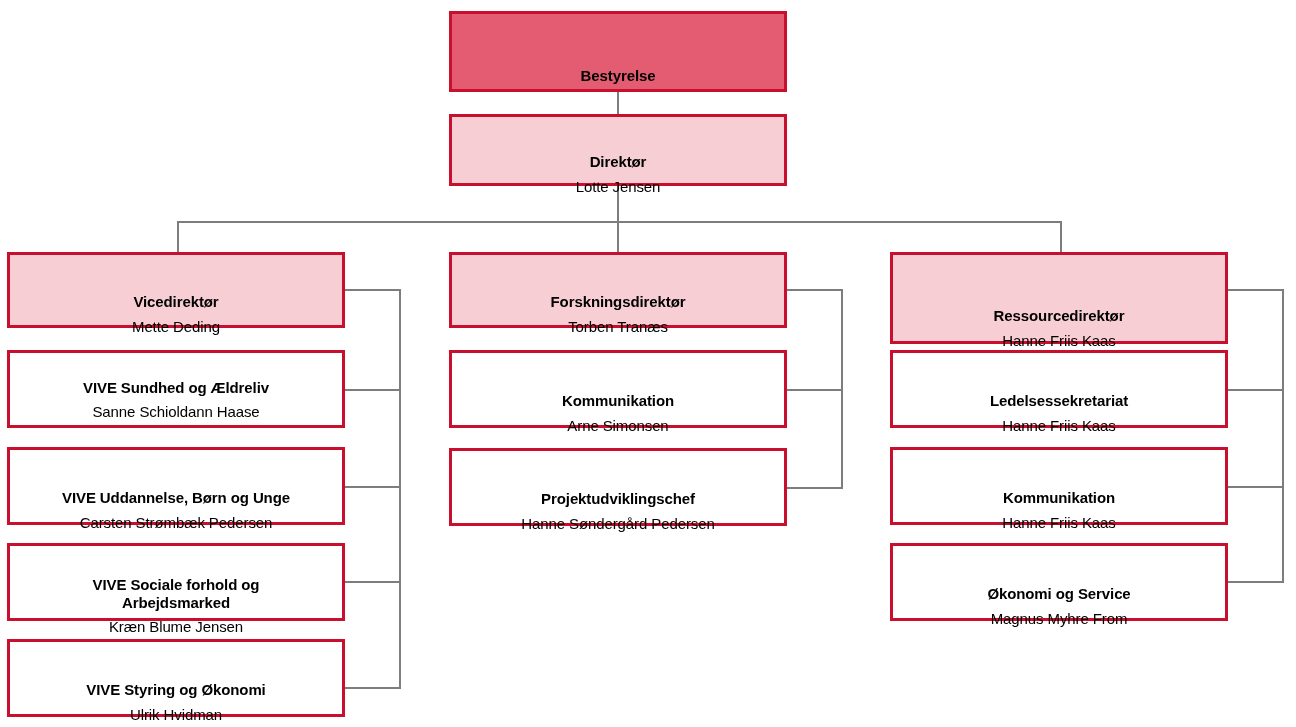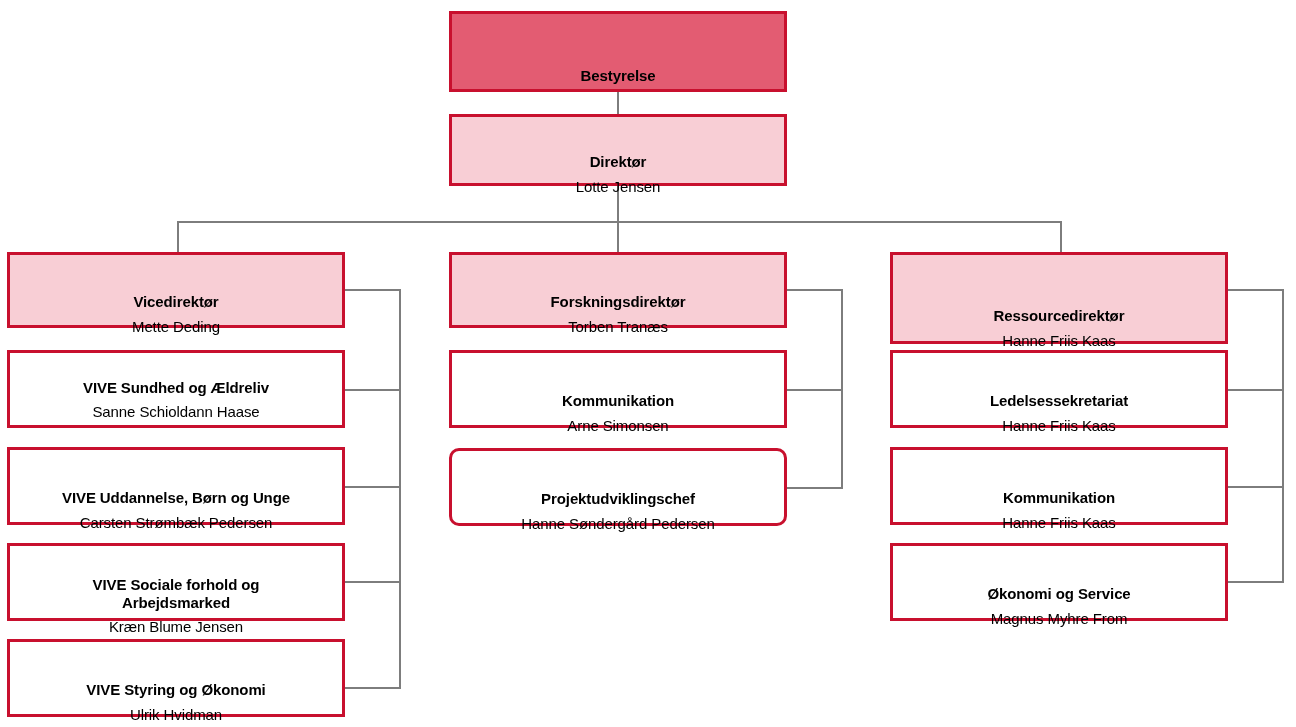--- a/index.html
+++ b/index.html
@@ -132,21 +132,21 @@
   <div class="node fill-light" style="left:449px; top:252px; width:338px; height:76px;">
     <div class="node-title">Forskningsdirektør</div>
     <div class="node-person">Torben Tranæs</div>
   </div>
 
   <div class="node" style="left:449px; top:350px; width:338px; height:78px;">
     <div class="node-title">Kommunikation</div>
     <div class="node-person">Arne Simonsen</div>
   </div>
 
-  <div class="node" style="left:449px; top:448px; width:338px; height:78px;border-radius:10px;">
+  <div class="node" style="left:449px; top:448px; width:338px; height:78px;">
     <div class="node-title">Projektudviklingschef</div>
     <div class="node-person">Hanne Søndergård Pedersen</div>
   </div>
 
   <div class="node fill-light" style="left:890px; top:252px; width:338px; height:92px;justify-content:space-between;">
     <div class="node-title">Ressourcedirektør</div>
     <div class="node-person">Hanne Friis Kaas</div>
   </div>
 
   <div class="node" style="left:890px; top:350px; width:338px; height:78px;">

